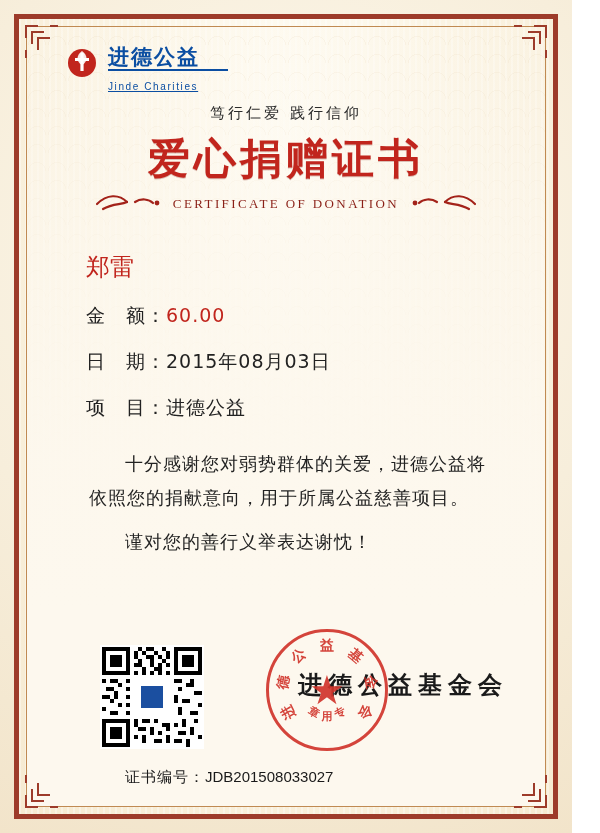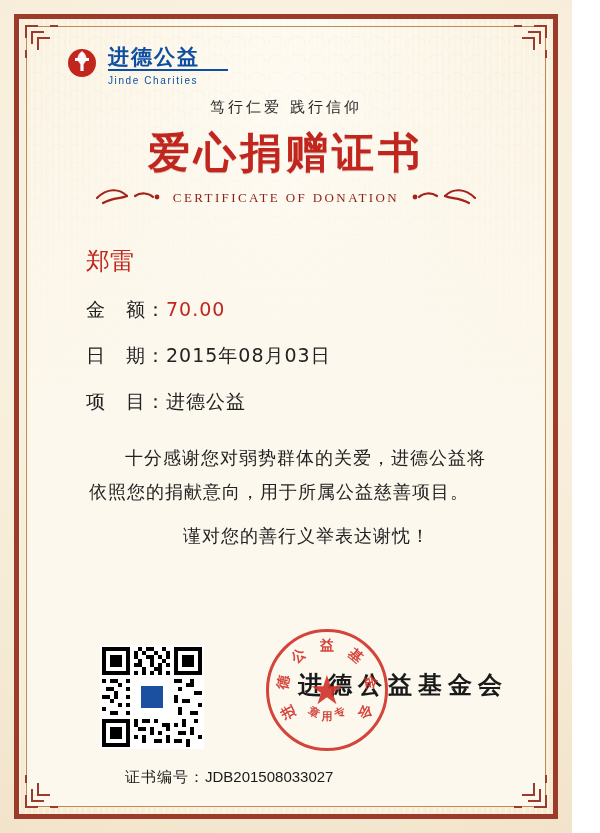--- a/index.html
+++ b/index.html
@@ -103,22 +103,23 @@
     font-weight: bold;
     letter-spacing: 2px;
     line-height: 22px;
     font-family: "DejaVu Sans", sans-serif;
   }
   .logo-en {
     color: #0b4ea2;
     font-size: 10px;
     letter-spacing: 1.6px;
     line-height: 14px;
-    margin-top: 3px;
+    margin-top: 9px;
     font-family: "Liberation Sans", sans-serif;
+    text-decoration: underline;
   }
   .logo-rule {
     height: 2px;
     background: #0b4ea2;
     width: 120px;
     margin-top: 1px;
   }
 
   
   .motto {
@@ -174,21 +175,21 @@
 
   .para {
     margin: 26px 26px 0 31px;
     font-size: 18px;
     line-height: 34px;
     color: #222;
     text-indent: 36px;
     font-family: "DejaVu Sans", serif;
     letter-spacing: 1px;
   }
-  .para.second { margin-top: 10px; text-align: center; }
+  .para.second { margin-top: 10px; }
 
   
   .footer {
     position: absolute;
     left: 30px;
     right: 30px;
     bottom: 56px;
     height: 130px;
   }
   .qr {
@@ -373,21 +374,21 @@
             <path d="M42 11 C48 7, 56 8, 60 12"></path>
           </g>
           <circle cx="64" cy="12" r="2.4" fill="#a32219"></circle>
         </svg>
       </span>
     </div>
 
     <div class="recipient">郑雷</div>
 
     <div class="field amount">
-      <span class="label">金　额：</span><span class="value">70.00</span>
+      <span class="label">金　额：</span><span class="value">60.00</span>
     </div>
     <div class="field">
       <span class="label">日　期：</span><span class="value">2015年08月03日</span>
     </div>
     <div class="field">
       <span class="label">项　目：</span><span class="value">进德公益</span>
     </div>
 
     <div class="para">十分感谢您对弱势群体的关爱，进德公益将依照您的捐献意向，用于所属公益慈善项目。</div>
     <div class="para second">谨对您的善行义举表达谢忱！</div>

